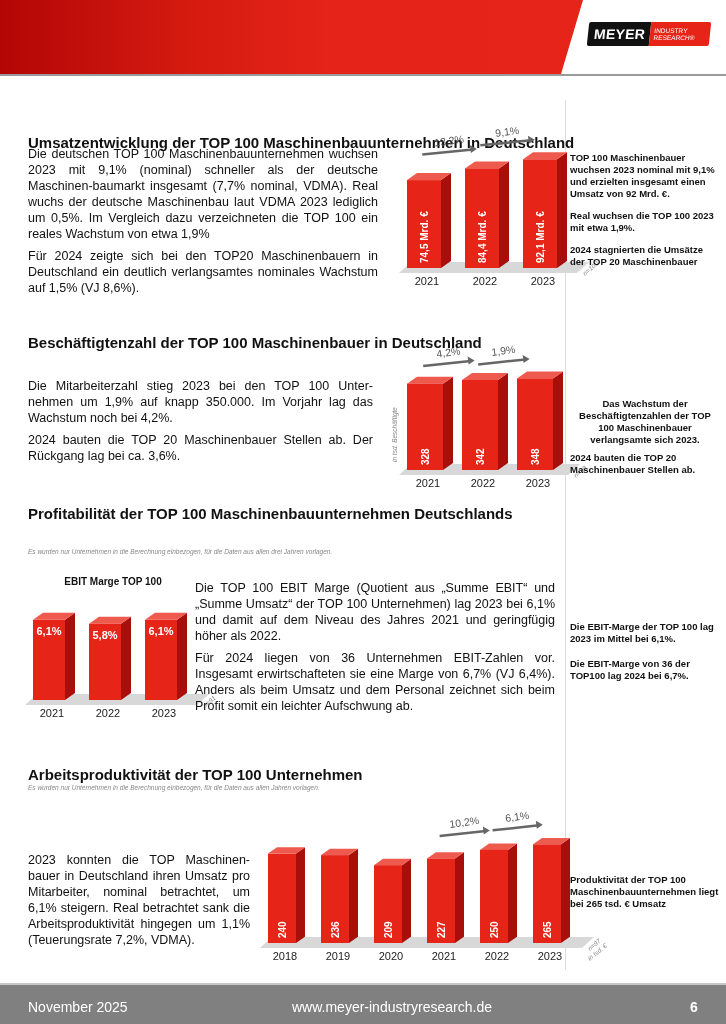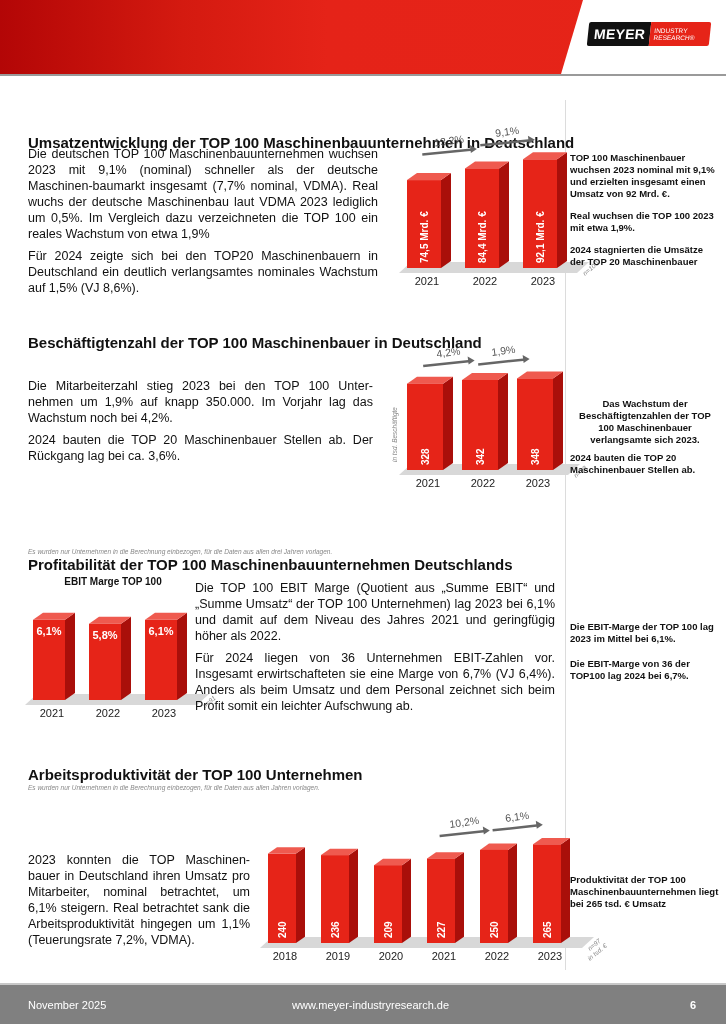--- a/index.html
+++ b/index.html
@@ -32,21 +32,21 @@
   svg.chart { position: absolute; overflow: visible; }
   .bar-label { font-family: "Liberation Sans", sans-serif; font-size: 10px; font-weight: bold; fill: #fff; }
   .cat-label { font-family: "Liberation Sans", sans-serif; font-size: 11px; fill: #222; }
   .growth-label { font-family: "Liberation Sans", sans-serif; font-size: 10.5px; fill: #555; }
   .n-label { font-family: "Liberation Sans", sans-serif; font-size: 6.5px; fill: #888; font-style: italic; }
   .unit-label { font-family: "Liberation Sans", sans-serif; font-size: 6.5px; fill: #888; font-style: italic; }
   .chart-title { font-family: "Liberation Sans", sans-serif; font-size: 10px; font-weight: bold; fill: #111; }
 
   
   .footer { position: absolute; left: 0; top: 983px; width: 726px; height: 41px; background: #808080; border-top: 2px solid #c8c8c8; }
-  .footer span { position: absolute; top: 14px; font-size: 11px; color: #fff; }
+  .footer span { position: absolute; top: 14px; font-size: 14px; color: #fff; }
 </style>
 </head>
 <body>
 
 <div class="header">
   <div class="header-red"></div>
   <div class="header-line"></div>
   <div class="logo">
     <div class="logo-black">MEYER</div>
     <div class="logo-red">
@@ -139,21 +139,21 @@
       <line x1="93.2" y1="19.421052631578945" x2="140.6" y2="14.421052631578945" stroke="#666" stroke-width="2.5"></line>
       <polygon points="144.6,13.921052631578945 137.6,9.921052631578945 138.6,17.921052631578945" fill="#666"></polygon>
       <text x="118.9" y="9.421052631578945" text-anchor="middle" class="growth-label" transform="rotate(-8 118.9 9.421052631578945)">1,9%</text>
     </g>
     <text x="191" y="133" class="n-label" transform="rotate(-40 191 133)">n=98</text>
     <text x="12" y="117" class="unit-label" transform="rotate(-90 12 117)">in tsd. Beschäftigte</text>
   </svg>
 <div class="side-note" style="top:398px;text-align:center;">Das Wachstum der Beschäftigtenzahlen der TOP 100 Maschinenbauer verlangsamte sich 2023.</div>
 <div class="side-note" style="top:452px;">2024 bauten die TOP 20 Maschinenbauer Stellen ab.</div>
 
-<div class="h2" style="top:556px;text-align:center;">Profitabilität der TOP 100 Maschinenbauunternehmen Deutschlands</div>
+<div class="h2" style="top:505px;text-align:center;">Profitabilität der TOP 100 Maschinenbauunternehmen Deutschlands</div>
 <div class="subnote" style="top:548px;">Es wurden nur Unternehmen in die Berechnung einbezogen, für die Daten aus allen drei Jahren vorlagen.</div>
 <svg class="chart" id="chart-ebit" style="left:25px; top:575px;" width="160" height="150">
     <polygon points="0,130 12,119 184,119 172,130" fill="#d8d8d8"></polygon>
     <text x="88" y="10" text-anchor="middle" class="chart-title">EBIT Marge TOP 100</text>
     <g>
       <polygon points="40,44.828571428571436 50,37.828571428571436 50,118 40,125" fill="#a90f0a"></polygon>
       <polygon points="8,44.828571428571436 18,37.828571428571436 50,37.828571428571436 40,44.828571428571436" fill="#ef5a4f"></polygon>
       <rect x="8" y="44.828571428571436" width="32" height="80.17142857142856" fill="#e62418"></rect>
       <text x="24" y="59.828571428571436" text-anchor="middle" class="bar-label" style="font-size: 11px;">6,1%</text>
     </g>

